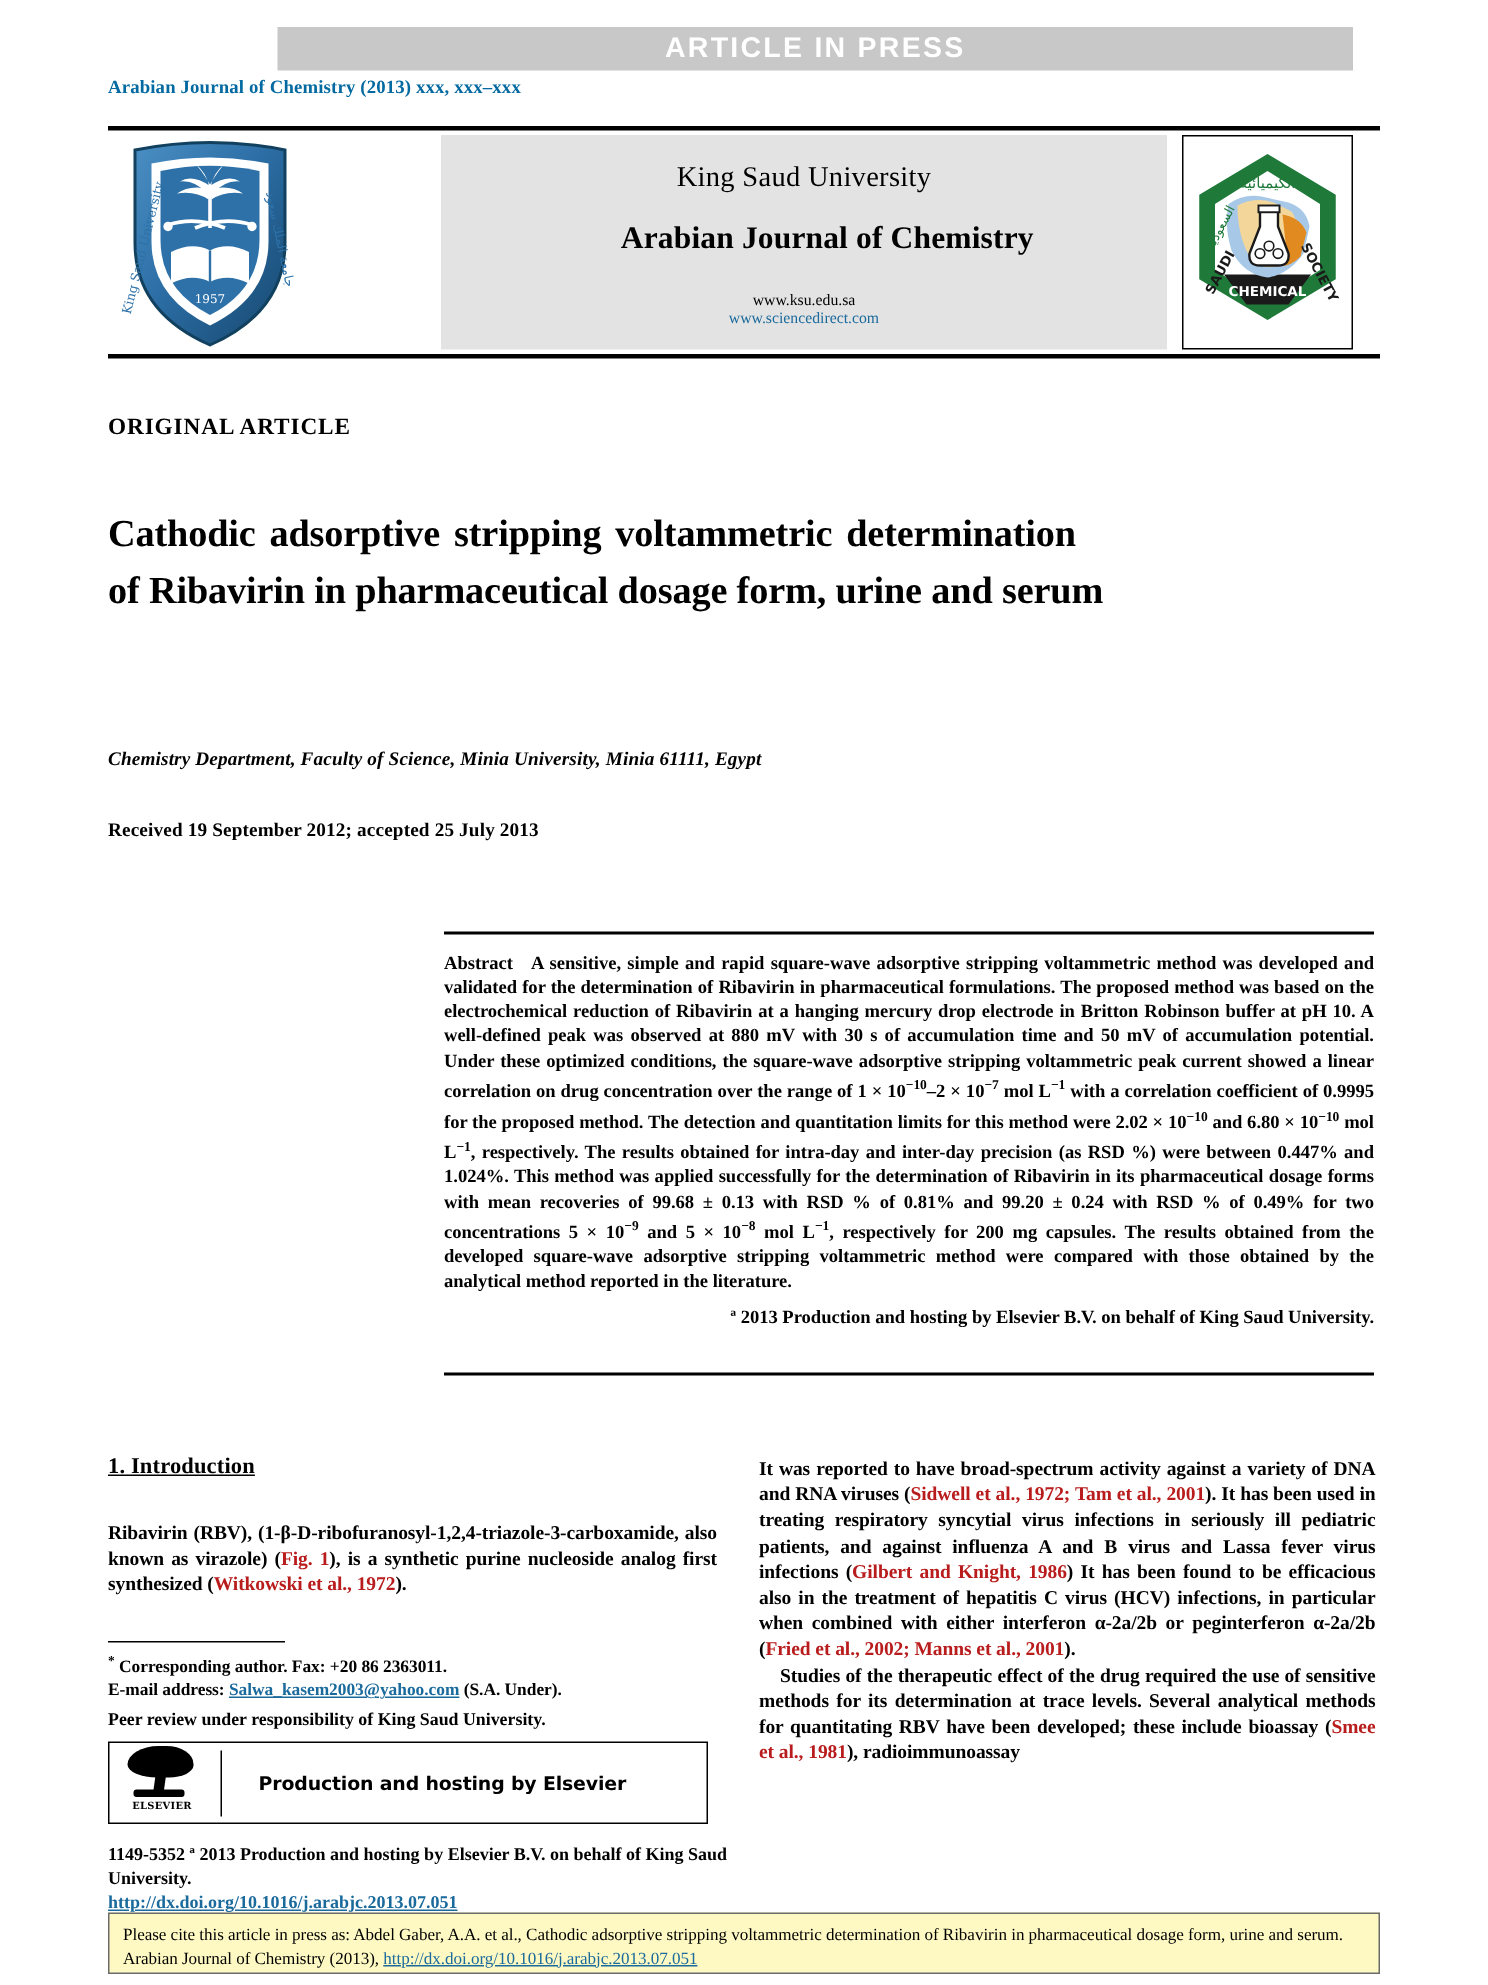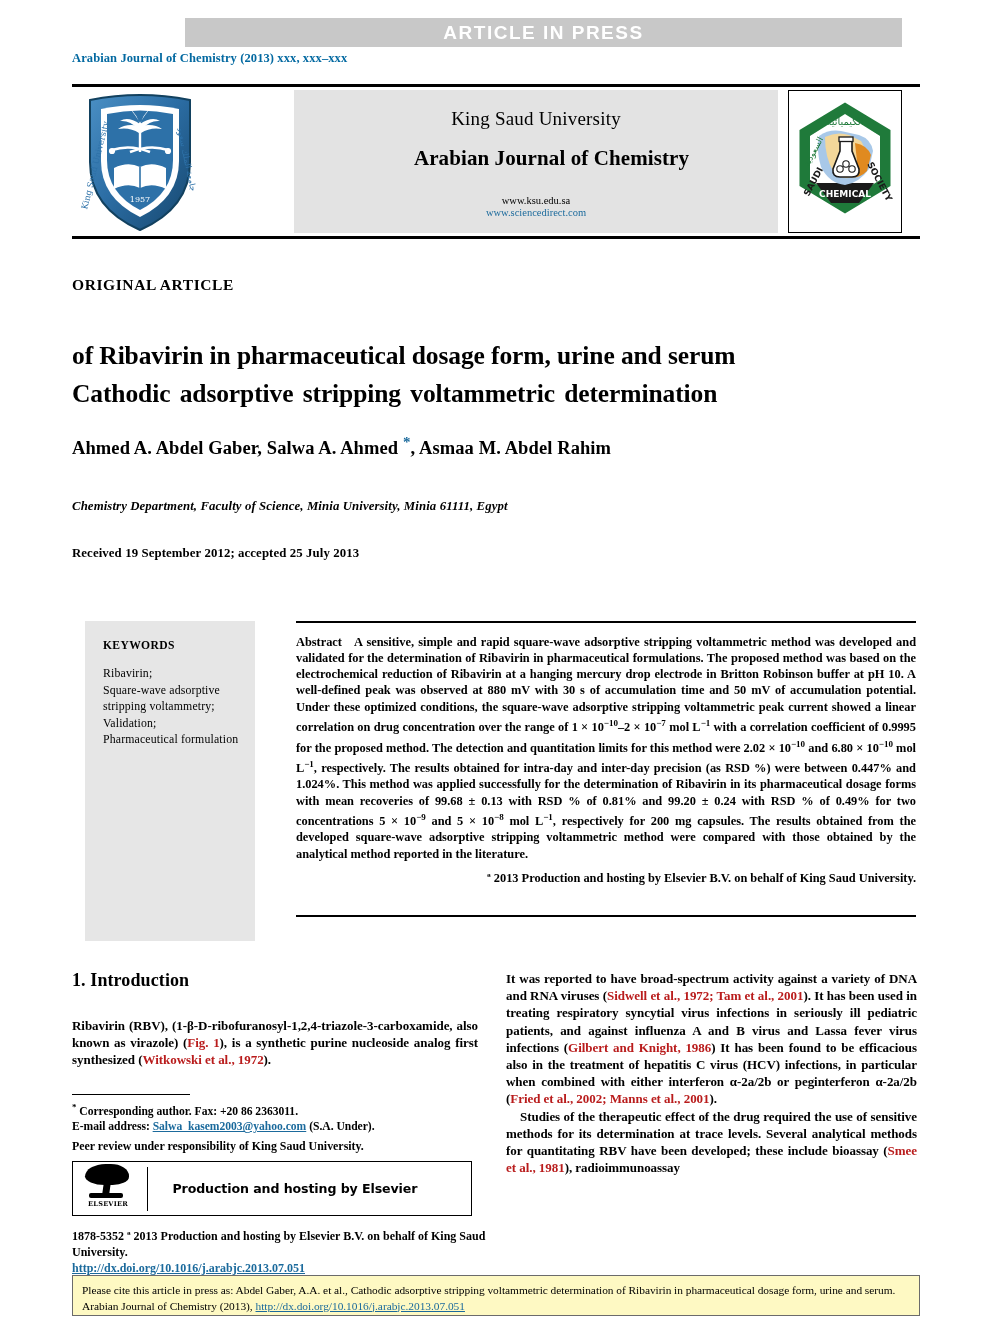--- a/index.html
+++ b/index.html
@@ -252,24 +252,25 @@
     top: 970px;
     width: 406px;
   }
   .col-right {
     position: absolute;
     left: 506px;
     top: 970px;
     width: 411px;
   }
   .sec-heading {
-    font-size: 18px;
+    font-size: 15px;
     font-weight: bold;
     letter-spacing: 0.1px;
     margin-bottom: 26px;
+    text-decoration: underline;
   }
   .body-par {
     font-size: 13px;
     line-height: 17.2px;
     text-align: justify;
     font-weight: bold;
     letter-spacing: -0.05px;
   }
   .body-par.indent { text-indent: 14px; }
   a.ref, .ref {
@@ -484,42 +485,29 @@
         <text x="27" y="62" font-family="DejaVu Sans, sans-serif" font-size="8.5" fill="#1f7a3a" text-anchor="middle" transform="rotate(-62 27 62)">السعودية</text>
         <text x="27" y="92" font-family="DejaVu Sans, sans-serif" font-size="9" font-weight="bold" fill="#1a1a1a" text-anchor="middle" transform="rotate(-62 27 92)">SAUDI</text>
         <text x="88" y="92" font-family="DejaVu Sans, sans-serif" font-size="9" font-weight="bold" fill="#1a1a1a" text-anchor="middle" transform="rotate(62 88 92)">SOCIETY</text>
       </svg>
     </div>
   </div>
 
   <div class="orig-article">ORIGINAL ARTICLE</div>
 
   <h1 class="paper-title">
+    <span class="ln ln1">Cathodic adsorptive stripping voltammetric determination</span>
     <span class="ln ln2">of Ribavirin in pharmaceutical dosage form, urine and serum</span>
-    <span class="ln ln1">Cathodic adsorptive stripping voltammetric determination</span>
   </h1>
 
-  <div class="authors">
-    <span>Ahmed A. Abdel Gaber, Salwa A. Ahmed </span><span class="star">*</span><span>, Asmaa M. Abdel Rahim</span>
-  </div>
 
   <div class="affiliation">Chemistry Department, Faculty of Science, Minia University, Minia 61111, Egypt</div>
 
   <div class="received">Received 19 September 2012; accepted 25 July 2013</div>
 
-  <div class="keywords-box">
-    <div class="kw-heading">KEYWORDS</div>
-    <div class="kw-list">
-      <div>Ribavirin;</div>
-      <div>Square-wave adsorptive</div>
-      <div>stripping voltammetry;</div>
-      <div>Validation;</div>
-      <div>Pharmaceutical formulation</div>
-    </div>
-  </div>
 
   <div class="abstract-wrap">
     <div class="abs-rule-top"></div>
     <div class="abstract-body">
       <span class="abs-label">Abstract</span><span>A sensitive, simple and rapid square-wave adsorptive stripping voltammetric method was developed and validated for the determination of Ribavirin in pharmaceutical formulations. The proposed method was based on the electrochemical reduction of Ribavirin at a hanging mercury drop electrode in Britton Robinson buffer at pH 10. A well-defined peak was observed at 880 mV with 30 s of accumulation time and 50 mV of accumulation potential. Under these optimized conditions, the square-wave adsorptive stripping voltammetric peak current showed a linear correlation on drug concentration over the range of 1 × 10</span><sup class="exp">−10</sup><span>–2 × 10</span><sup class="exp">−7</sup><span> mol L</span><sup class="exp">−1</sup><span> with a correlation coefficient of 0.9995 for the proposed method. The detection and quantitation limits for this method were 2.02 × 10</span><sup class="exp">−10</sup><span> and 6.80 × 10</span><sup class="exp">−10</sup><span> mol L</span><sup class="exp">−1</sup><span>, respectively. The results obtained for intra-day and inter-day precision (as RSD %) were between 0.447% and 1.024%. This method was applied successfully for the determination of Ribavirin in its pharmaceutical dosage forms with mean recoveries of 99.68 ± 0.13 with RSD % of 0.81% and 99.20 ± 0.24 with RSD % of 0.49% for two concentrations 5 × 10</span><sup class="exp">−9</sup><span> and 5 × 10</span><sup class="exp">−8</sup><span> mol L</span><sup class="exp">−1</sup><span>, respectively for 200 mg capsules. The results obtained from the developed square-wave adsorptive stripping voltammetric method were compared with those obtained by the analytical method reported in the literature.</span>
       <div class="copyline">ª 2013 Production and hosting by Elsevier B.V. on behalf of King Saud University.</div>
     </div>
     <div class="abs-rule-bottom"></div>
   </div>
 
@@ -557,21 +545,21 @@
         <div class="trunk"></div>
         <div class="base"></div>
       </div>
       <div class="els-word">ELSEVIER</div>
     </div>
     <div class="els-divider"></div>
     <div class="els-text">Production and hosting by Elsevier</div>
   </div>
 
   <div class="issn-line">
-    <div>1878-5352 ª 2013 Production and hosting by Elsevier B.V. on behalf of King Saud University.</div>
+    <div>1149-5352 ª 2013 Production and hosting by Elsevier B.V. on behalf of King Saud University.</div>
     <a class="issn-doi" href="#">http://dx.doi.org/10.1016/j.arabjc.2013.07.051</a>
   </div>
 
   <div class="cite-box">
     <span>Please cite this article in press as: Abdel Gaber, A.A. et al., Cathodic adsorptive stripping voltammetric determination of Ribavirin in pharmaceutical dosage form, urine and serum. Arabian Journal of Chemistry (2013), </span><a class="cite-doi" href="#">http://dx.doi.org/10.1016/j.arabjc.2013.07.051</a>
   </div>
 
 </div>
 
 </body></html>

